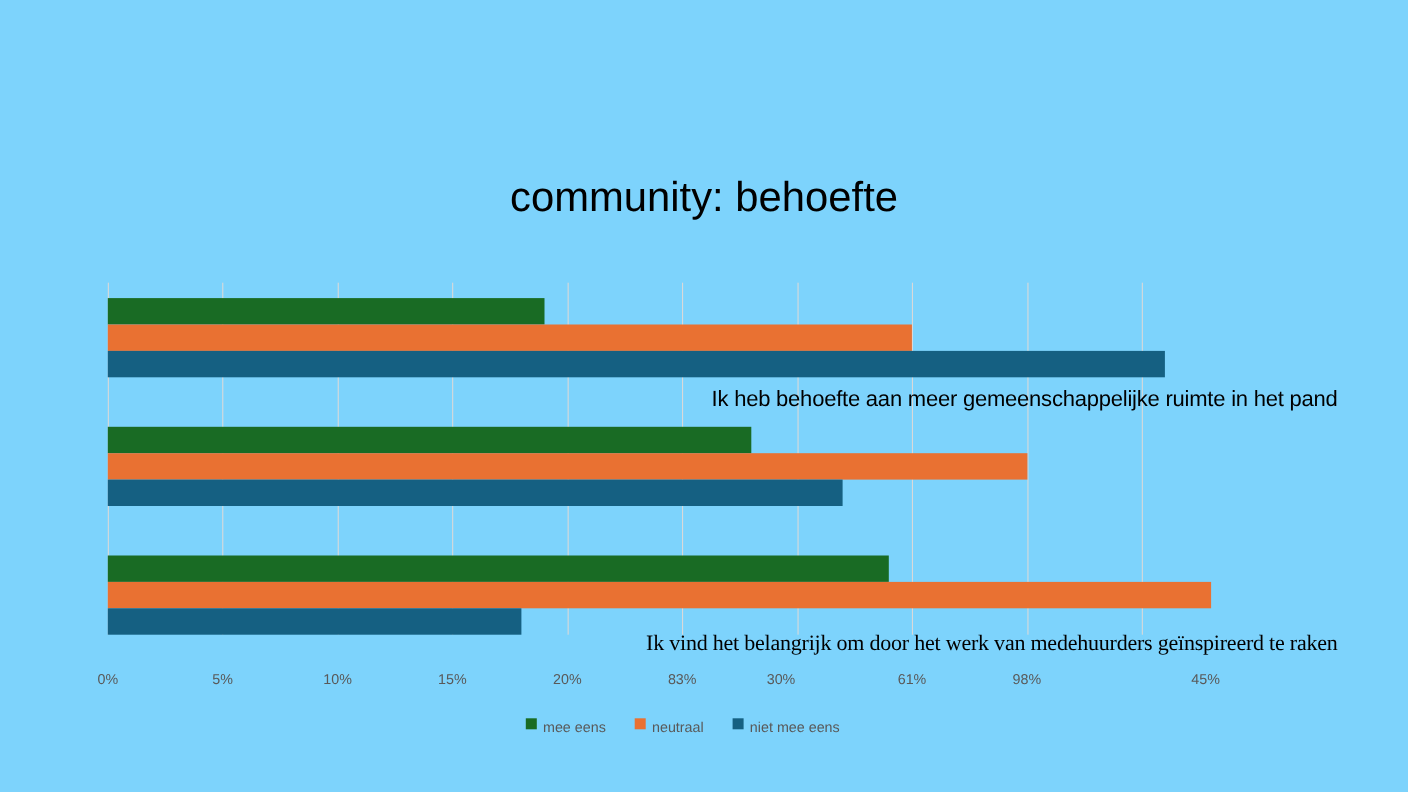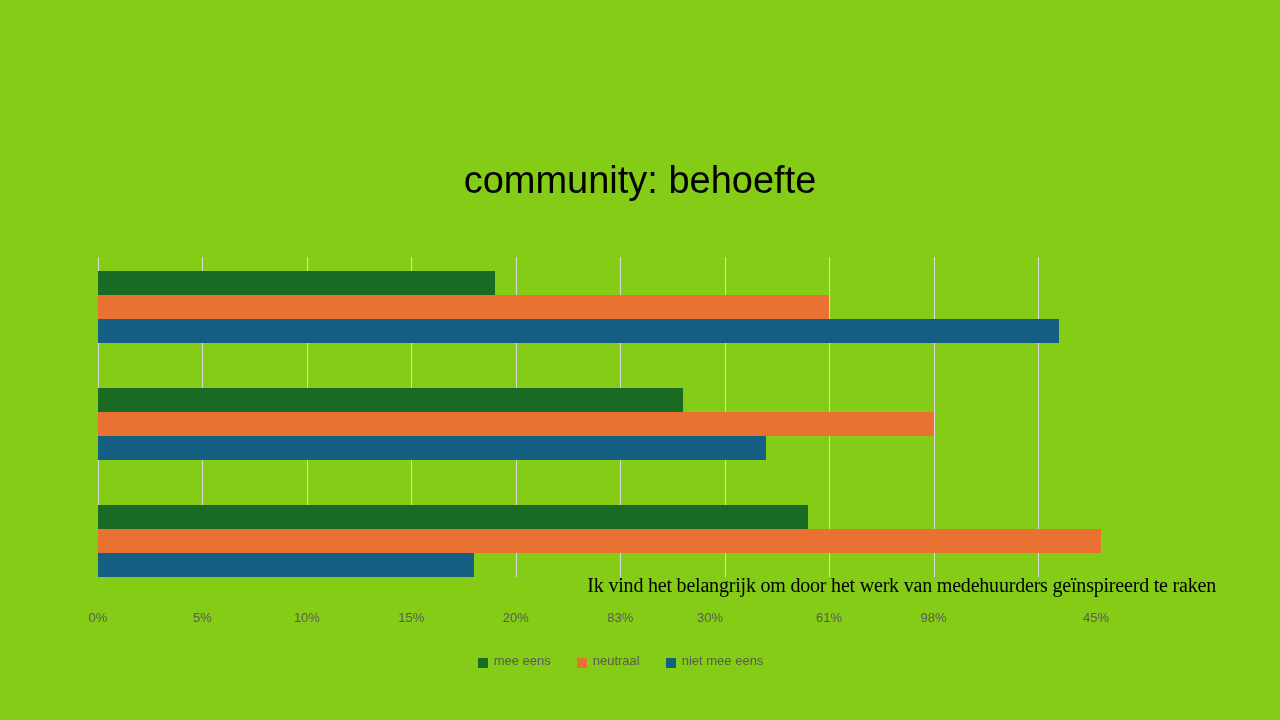--- a/index.html
+++ b/index.html
@@ -5,21 +5,21 @@
   html, body {
     margin: 0;
     padding: 0;
     background: #ffffff;
     font-family: "Liberation Sans", sans-serif;
   }
   #slide {
     position: relative;
     width: 1280px;
     height: 720px;
-    background: #84cc16;
+    background: #7dd3fc;
     overflow: hidden;
   }
   .chart-title {
     position: absolute;
     top: 158px;
     left: 0;
     width: 100%;
     text-align: center;
     font-size: 38px;
     line-height: 44px;
@@ -66,21 +66,21 @@
     left: 98px;
     top: 653px;
     width: 1045px;
     display: flex;
     justify-content: center;
     align-items: center;
     gap: 26px;
   }
   .legend-item {
     display: flex;
-    align-items: flex-end;
+    align-items: flex-start;
     gap: 6px;
   }
   .legend-swatch {
     width: 10px;
     height: 10px;
     display: inline-block;
   }
   .legend-label {
     font-size: 13px;
     color: #595959;
@@ -132,14 +132,15 @@
 <div class="x-tick" style="left: 98px;">0%</div>
     <div class="x-tick" style="left: 202.4px;">5%</div>
     <div class="x-tick" style="left: 306.9px;">10%</div>
     <div class="x-tick" style="left: 411.3px; text-align: center;">15%</div>
     <div class="x-tick" style="left: 515.8px;">20%</div>
     <div class="x-tick" style="left: 620.2px;">83%</div>
     <div class="x-tick" style="left: 710px; text-align: center;">30%</div>
     <div class="x-tick" style="left: 829.1px;">61%</div>
     <div class="x-tick" style="left: 933.5px;">98%</div>
     <div class="x-tick" style="left: 1096px; text-align: center;">45%</div>
+    <div class="category-label" style="top: 352px;">Ik heb behoefte aan meer gemeenschappelijke ruimte in het pand</div>
     <div class="category-label" style="top: 574px; font-family: Liberation Serif, serif;">Ik vind het belangrijk om door het werk van medehuurders geïnspireerd te raken</div>
   </div>
 
 </body></html>

